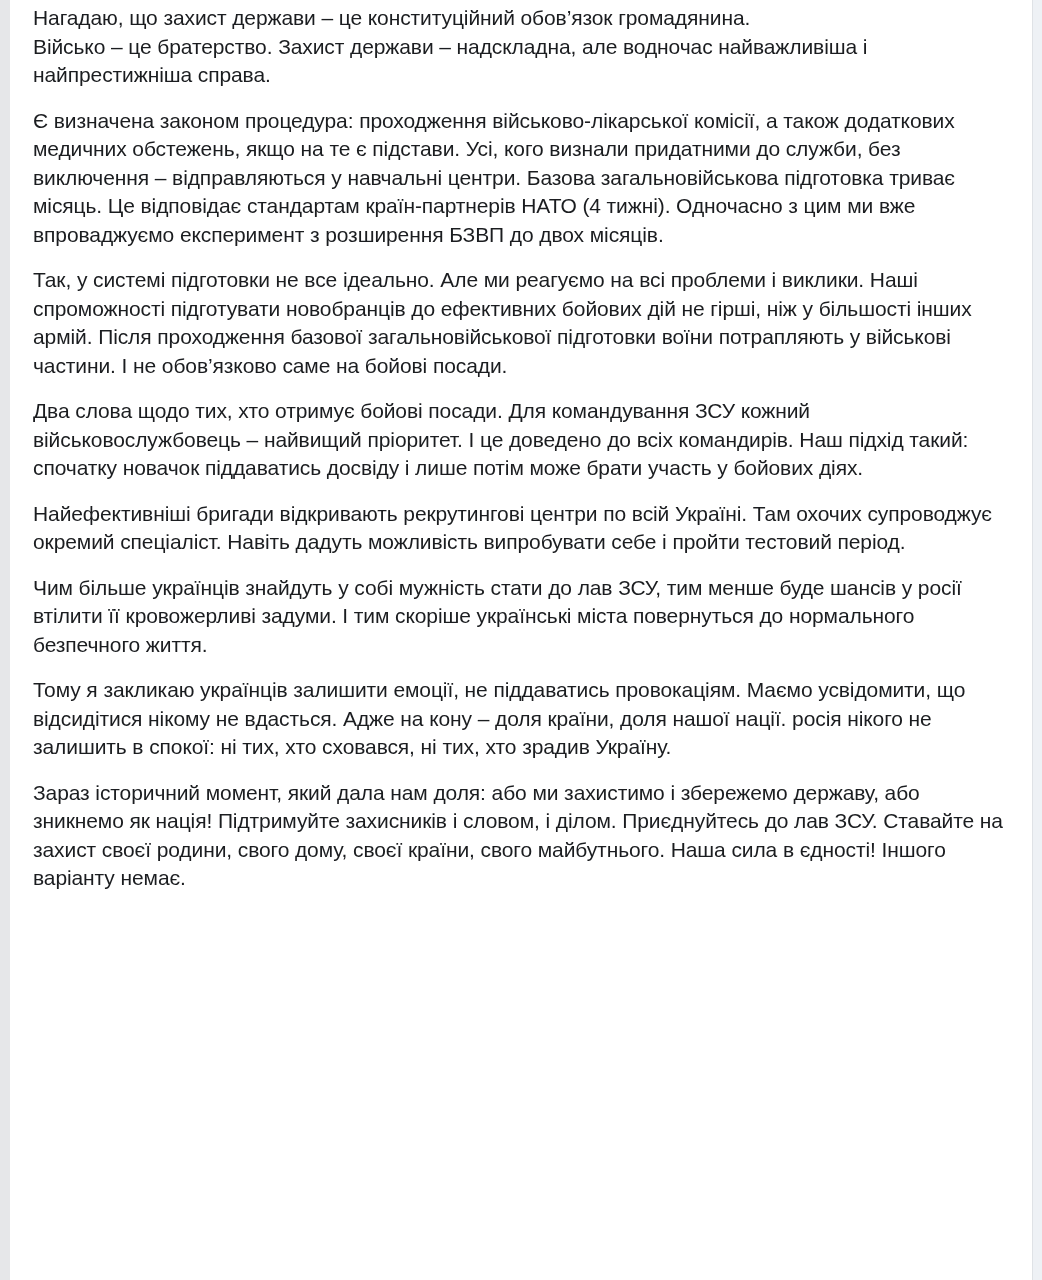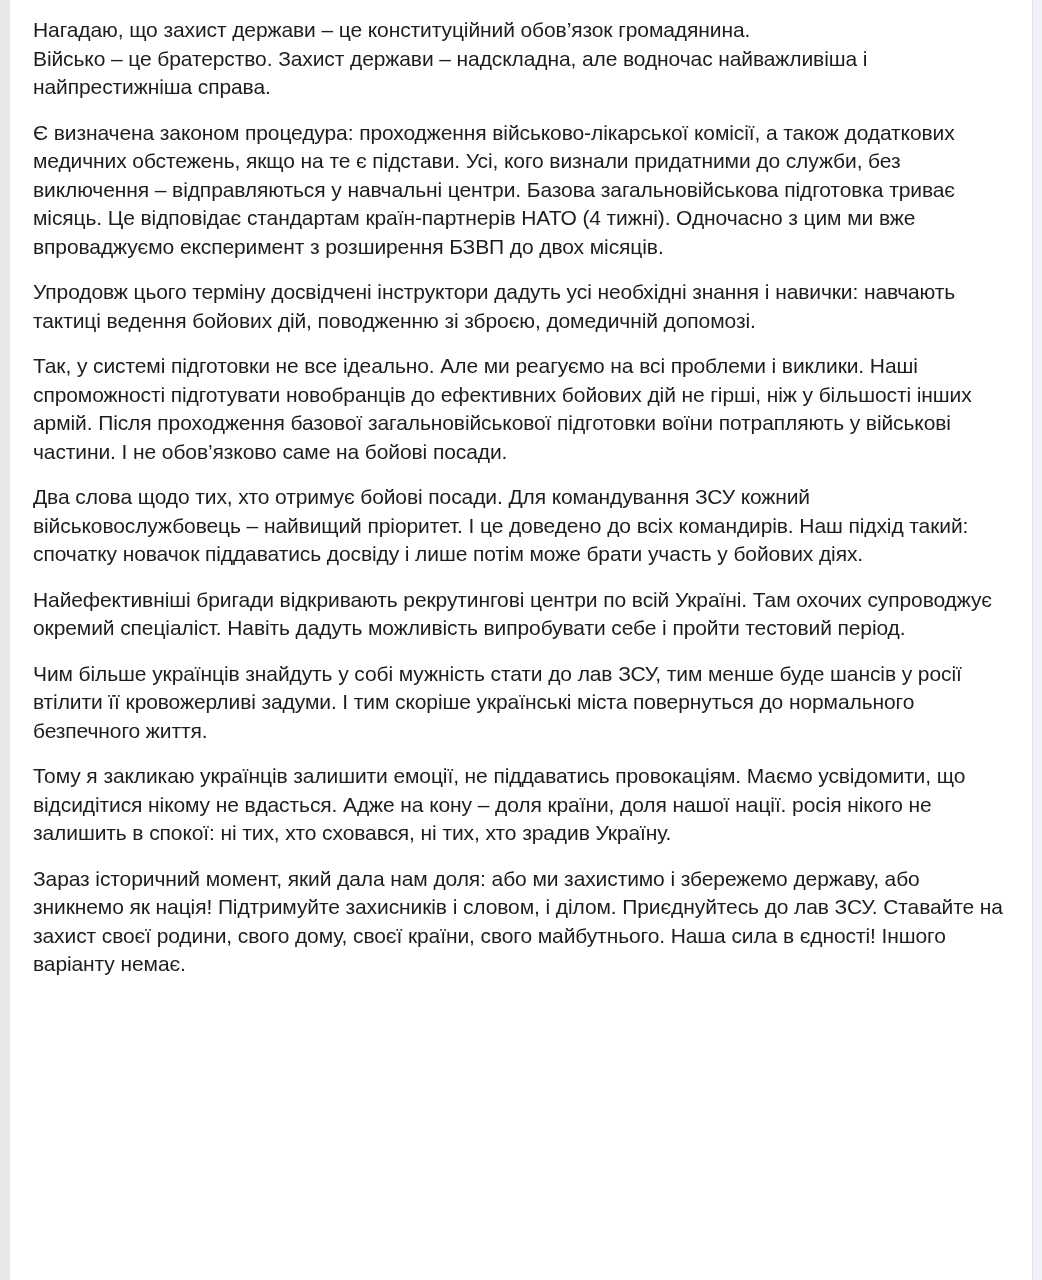--- a/index.html
+++ b/index.html
@@ -25,21 +25,21 @@
   }
   .edge-strip.right {
     right: 0;
     width: 9px;
     background: var(--right-strip, #eef1f5);
     border-left: 1px solid var(--right-strip-border, #dfe2e6);
   }
   .post-body {
     position: absolute;
     left: 33px;
-    top: 16px;
+    top: 4px;
     width: 977px;
     font-family: "Liberation Sans", "DejaVu Sans", sans-serif;
     font-size: 21px;
     line-height: 28.5px;
     letter-spacing: -0.1px;
     color: var(--text, #1b1d20);
   }
   .post-body p {
     margin: 0 0 17px 0;
     white-space: pre-line; 
@@ -51,20 +51,19 @@
 </head>
 <body>
 
 <div class="edge-strip left"></div>
 <div class="edge-strip right"></div>
 
 <main class="post-body">
   <p>Нагадаю, що захист держави – це конституційний обов’язок громадянина.
 Військо – це братерство. Захист держави – надскладна, але водночас найважливіша і найпрестижніша справа.</p>
   <p>Є визначена законом процедура: проходження військово-лікарської комісії, а також додаткових медичних обстежень, якщо на те є підстави. Усі, кого визнали придатними до служби, без виключення – відправляються у навчальні центри. Базова загальновійськова підготовка триває місяць. Це відповідає стандартам країн-партнерів НАТО (4 тижні). Одночасно з цим ми вже впроваджуємо експеримент з розширення БЗВП до двох місяців.</p>
-  <p>Упродовж цього терміну досвідчені інструктори дадуть усі необхідні знання і навички: навчають тактиці ведення бойових дій, поводженню зі зброєю, домедичній допомозі.</p>
   <p>Так, у системі підготовки не все ідеально. Але ми реагуємо на всі проблеми і виклики. Наші спроможності підготувати новобранців до ефективних бойових дій не гірші, ніж у більшості інших армій. Після проходження базової загальновійськової підготовки воїни потрапляють у військові частини. І не обов’язково саме на бойові посади.</p>
   <p>Два слова щодо тих, хто отримує бойові посади. Для командування ЗСУ кожний військовослужбовець – найвищий пріоритет. І це доведено до всіх командирів. Наш підхід такий: спочатку новачок піддаватись досвіду і лише потім може брати участь у бойових діях.</p>
   <p>Найефективніші бригади відкривають рекрутингові центри по всій Україні. Там охочих супроводжує окремий спеціаліст. Навіть дадуть можливість випробувати себе і пройти тестовий період.</p>
   <p>Чим більше українців знайдуть у собі мужність стати до лав ЗСУ, тим менше буде шансів у росії втілити її кровожерливі задуми. І тим скоріше українські міста повернуться до нормального безпечного життя.</p>
   <p>Тому я закликаю українців залишити емоції, не піддаватись провокаціям. Маємо усвідомити, що відсидітися нікому не вдасться. Адже на кону – доля країни, доля нашої нації. росія нікого не залишить в спокої: ні тих, хто сховався, ні тих, хто зрадив Україну.</p>
   <p>Зараз історичний момент, який дала нам доля: або ми захистимо і збережемо державу, або зникнемо як нація! Підтримуйте захисників і словом, і ділом. Приєднуйтесь до лав ЗСУ. Ставайте на захист своєї родини, свого дому, своєї країни, свого майбутнього. Наша сила в єдності! Іншого варіанту немає.</p>
 </main>
 
 </body></html>

